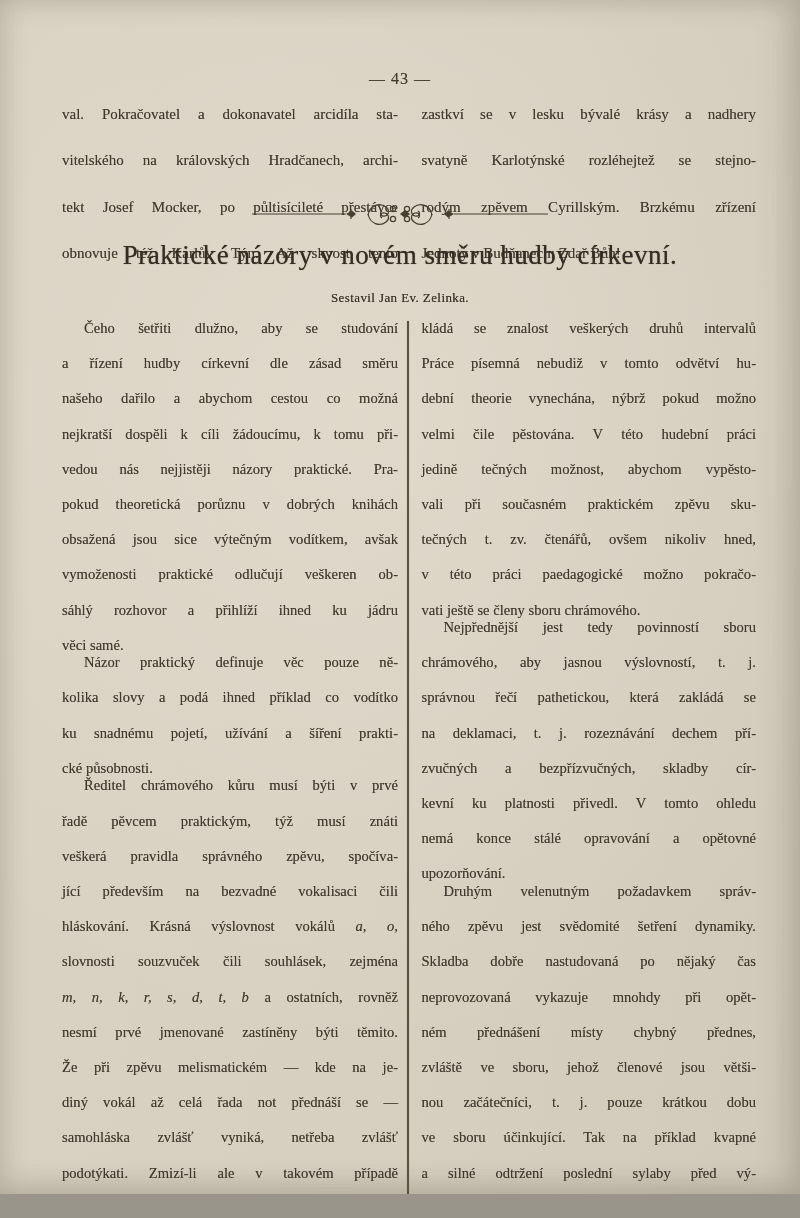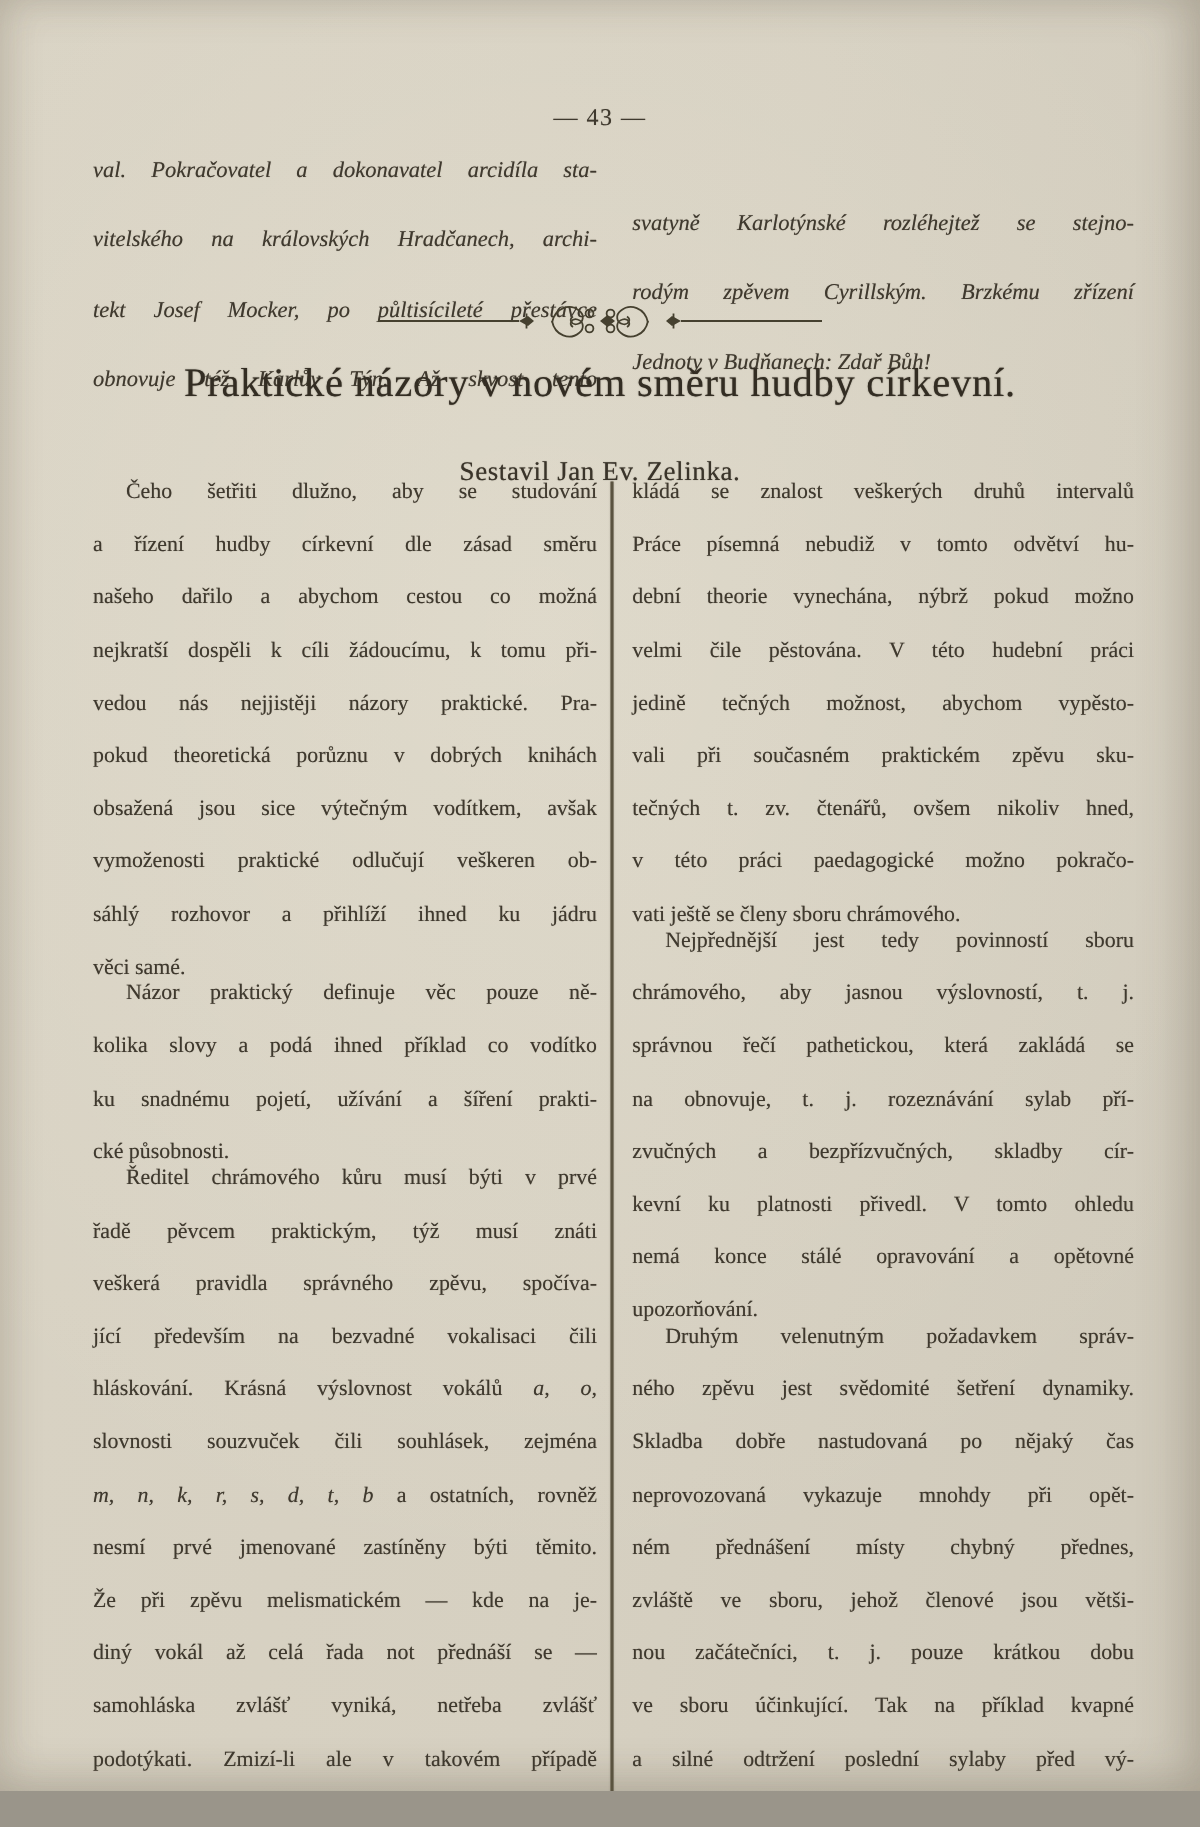--- a/index.html
+++ b/index.html
@@ -17,22 +17,22 @@
   }
   .ink{ text-shadow:0 0 0.5px rgba(63,57,46,0.55); }
 
   .page-number{
     position:absolute; top:70px; left:0; width:100%;
     text-align:center; font-size:16px; letter-spacing:1px;
   }
 
   .top-section{
     position:absolute; top:103px; left:62px; width:694px;
-    display:flex; align-items:center;
-    font-size:15px; line-height:23.2px;font-style:italic;
+    display:flex; align-items:flex-start;
+    font-size:15px; line-height:23.2px;
   }
   .top-section .col-left{ width:336px; }
   .top-section .col-right{ flex:1; }
 
   .vrule{
     width:1.5px; background:#5a5340; margin:1px 13px 1px 9px;
     box-shadow:0 0 1px rgba(90,83,64,0.6);
   }
 
   .ornament-row{
@@ -42,22 +42,22 @@
   .ornament-row svg{ vertical-align:middle; }
 
   .article-title{
     position:absolute; top:240px; left:0; width:100%;
     text-align:center; font-size:27px; font-weight:500;
     letter-spacing:0.5px;
     color:#332d23;
     text-shadow:0 0 0.8px rgba(51,45,35,0.75);
   }
   .article-subtitle{
-    position:absolute; top:304px; left:0; width:100%;
-    text-align:center; font-size:18px; letter-spacing:0.4px;
+    position:absolute; top:290px; left:0; width:100%;
+    text-align:center; font-size:13px; letter-spacing:0.4px;
     color:#3a342a;
     text-shadow:0 0 0.6px rgba(58,52,42,0.7);
   }
 
   .body-section{
     position:absolute; top:320px; left:62px; width:694px;
     display:flex; align-items:stretch;
     font-size:14.6px; line-height:17.6px;
   }
   .body-section .col-left{ width:336px; }
@@ -82,20 +82,21 @@
         <div class="para">
           <div class="line j">val. Pokračovatel a dokonavatel arcidíla sta-</div>
           <div class="line j">vitelského na královských Hradčanech, archi-</div>
           <div class="line j">tekt Josef Mocker, po půltisícileté přestávce</div>
           <div class="line j">obnovuje též Karlův Týn. Až skvost tento</div>
         </div>
       </div>
     <div class="vrule"></div>
     <div class="col-right ink">
         <div class="para">
+          <div class="line j">zastkví se v lesku bývalé krásy a nadhery</div>
           <div class="line j">svatyně Karlotýnské rozléhejtež se stejno-</div>
           <div class="line j">rodým zpěvem Cyrillským. Brzkému zřízení</div>
           <div class="line">Jednoty v Budňanech: Zdař Bůh!</div>
         </div>
       </div>
   </div>
 
   <div class="ornament-row">
     <svg width="300" height="26" viewBox="0 0 300 26">
       <g stroke="#45402f" stroke-width="1.2" fill="none">
@@ -169,21 +170,21 @@
           <div class="line j">jedině tečných možnost, abychom vypěsto-</div>
           <div class="line j">vali při současném praktickém zpěvu sku-</div>
           <div class="line j">tečných t. zv. čtenářů, ovšem nikoliv hned,</div>
           <div class="line j">v této práci paedagogické možno pokračo-</div>
           <div class="line">vati ještě se členy sboru chrámového.</div>
         </div>
         <div class="para indent">
           <div class="line j">Nejpřednější jest tedy povinností sboru</div>
           <div class="line j">chrámového, aby jasnou výslovností, t. j.</div>
           <div class="line j">správnou řečí pathetickou, která zakládá se</div>
-          <div class="line j">na obnovuje, t. j. rozeznávání sylab pří-</div>
+          <div class="line j">na deklamaci, t. j. rozeznávání dechem pří-</div>
           <div class="line j">zvučných a bezpřízvučných, skladby cír-</div>
           <div class="line j">kevní ku platnosti přivedl. V tomto ohledu</div>
           <div class="line j">nemá konce stálé opravování a opětovné</div>
           <div class="line">upozorňování.</div>
         </div>
         <div class="para indent">
           <div class="line j">Druhým velenutným požadavkem správ-</div>
           <div class="line j">ného zpěvu jest svědomité šetření dynamiky.</div>
           <div class="line j">Skladba dobře nastudovaná po nějaký čas</div>
           <div class="line j">neprovozovaná vykazuje mnohdy při opět-</div>

